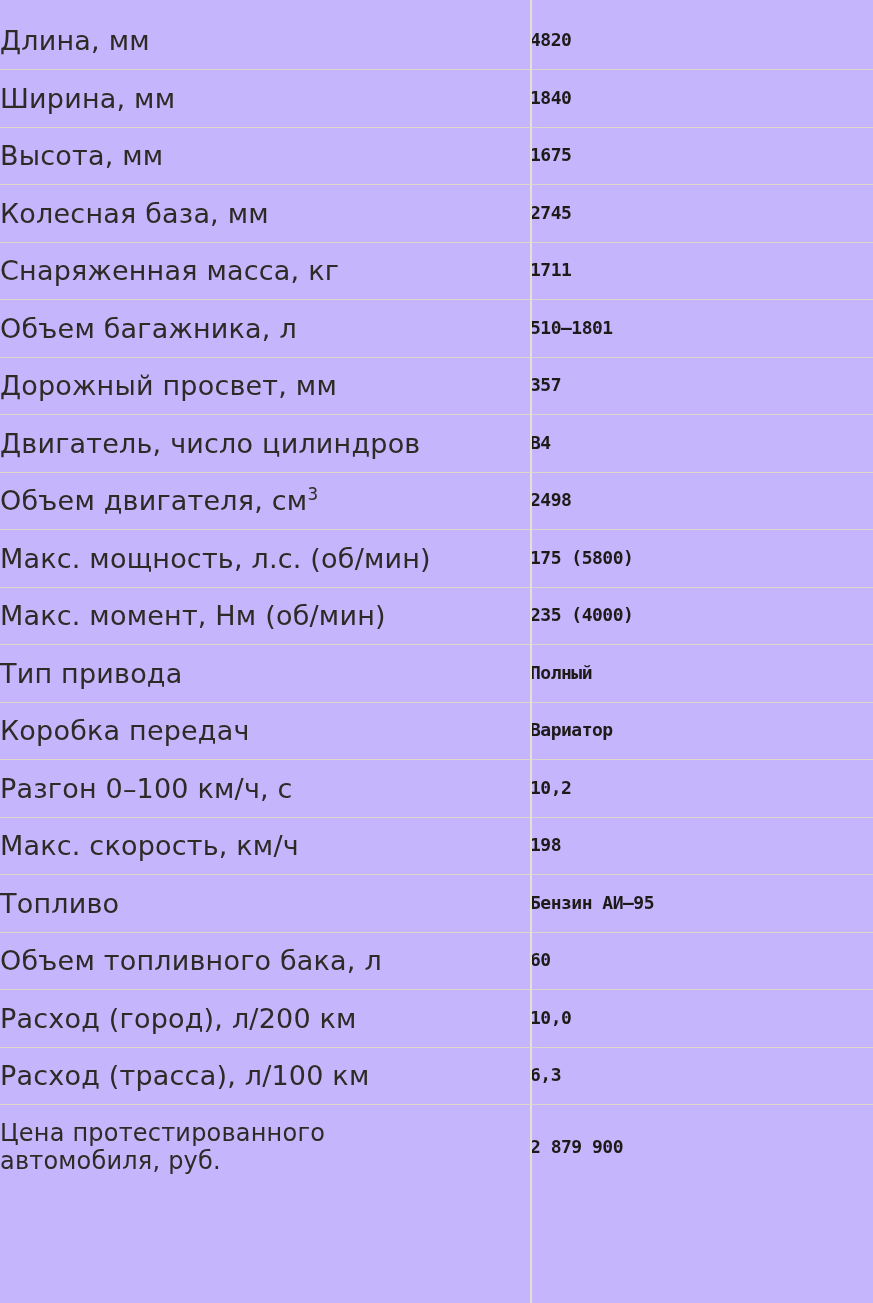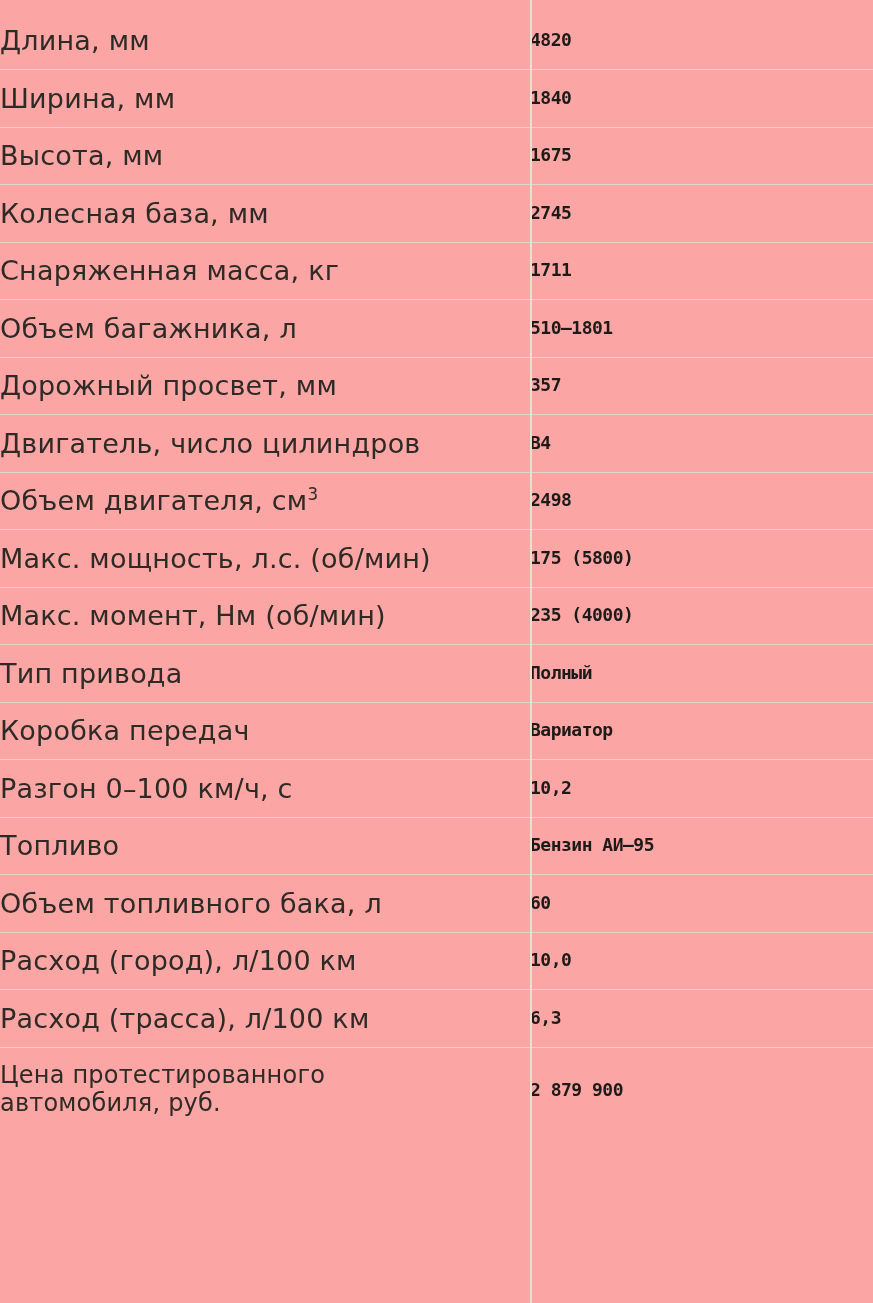--- a/index.html
+++ b/index.html
@@ -10,21 +10,21 @@
     width: 873px;
     height: 1303px;
     background: #f2ede4;
     font-family: "DejaVu Sans", sans-serif;
     overflow: hidden;
   }
   .spec-sheet {
     position: relative;
     width: 873px;
     height: 1303px;
-    background: #fca5a5;
+    background: #c4b5fd;
     box-sizing: border-box;
     padding: 12px 0 0 0;
   }
   .spec-table {
     width: 873px;
     border-collapse: collapse;
     table-layout: fixed;
   }
   .spec-table col.col-label { width: 530px; }
   .spec-table col.col-value { width: 343px; }
@@ -146,29 +146,33 @@
       </tr>
       <tr class="row-div">
         <td class="cell-label">Коробка передач</td>
         <td class="cell-value">Вариатор</td>
       </tr>
       <tr class="row-div">
         <td class="cell-label">Разгон 0–100 км/ч, с</td>
         <td class="cell-value">10,2</td>
       </tr>
       <tr class="row-div">
+        <td class="cell-label">Макс. скорость, км/ч</td>
+        <td class="cell-value">198</td>
+      </tr>
+      <tr class="row-div">
         <td class="cell-label">Топливо</td>
         <td class="cell-value">Бензин АИ–95</td>
       </tr>
       <tr class="row-div">
         <td class="cell-label">Объем топливного бака, л</td>
         <td class="cell-value">60</td>
       </tr>
       <tr class="row-div">
-        <td class="cell-label">Расход (город), л/100 км</td>
+        <td class="cell-label">Расход (город), л/200 км</td>
         <td class="cell-value">10,0</td>
       </tr>
       <tr class="row-div">
         <td class="cell-label">Расход (трасса), л/100 км</td>
         <td class="cell-value">6,3</td>
       </tr>
       <tr class="two-line">
         <td class="cell-label">
           <span>Цена протестированного</span>
           <span class="label-line2">автомобиля, руб.</span>

